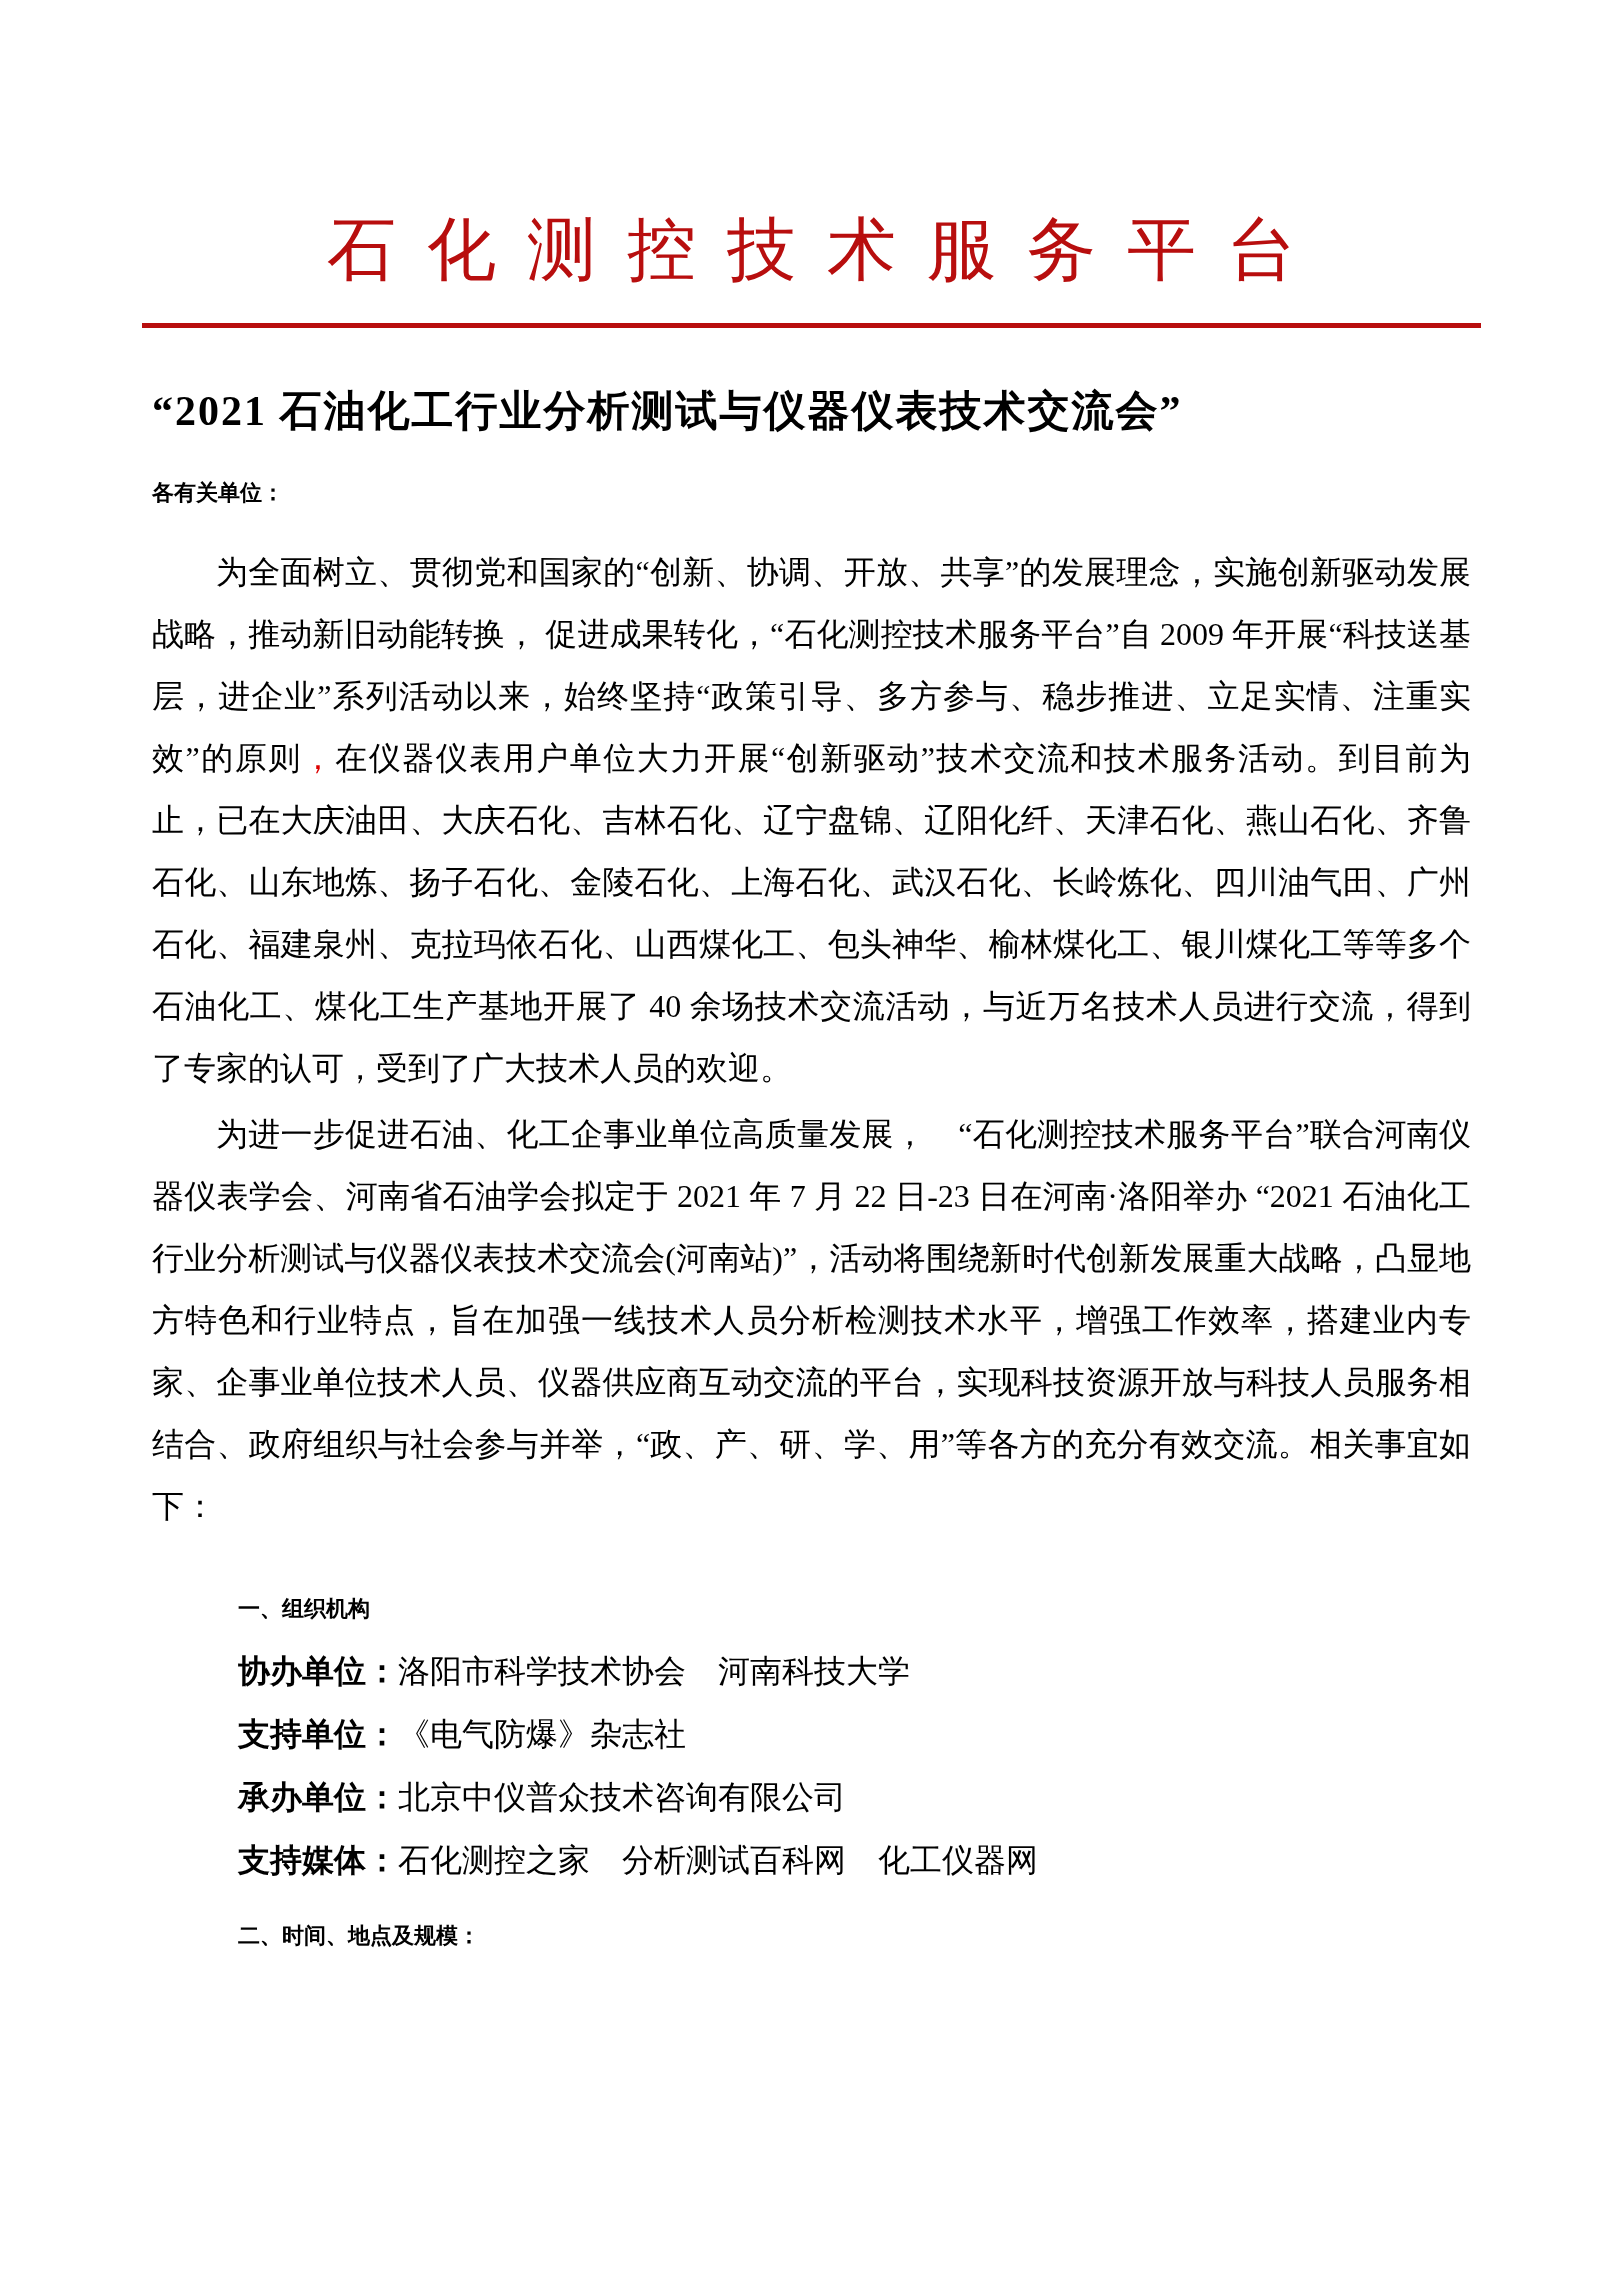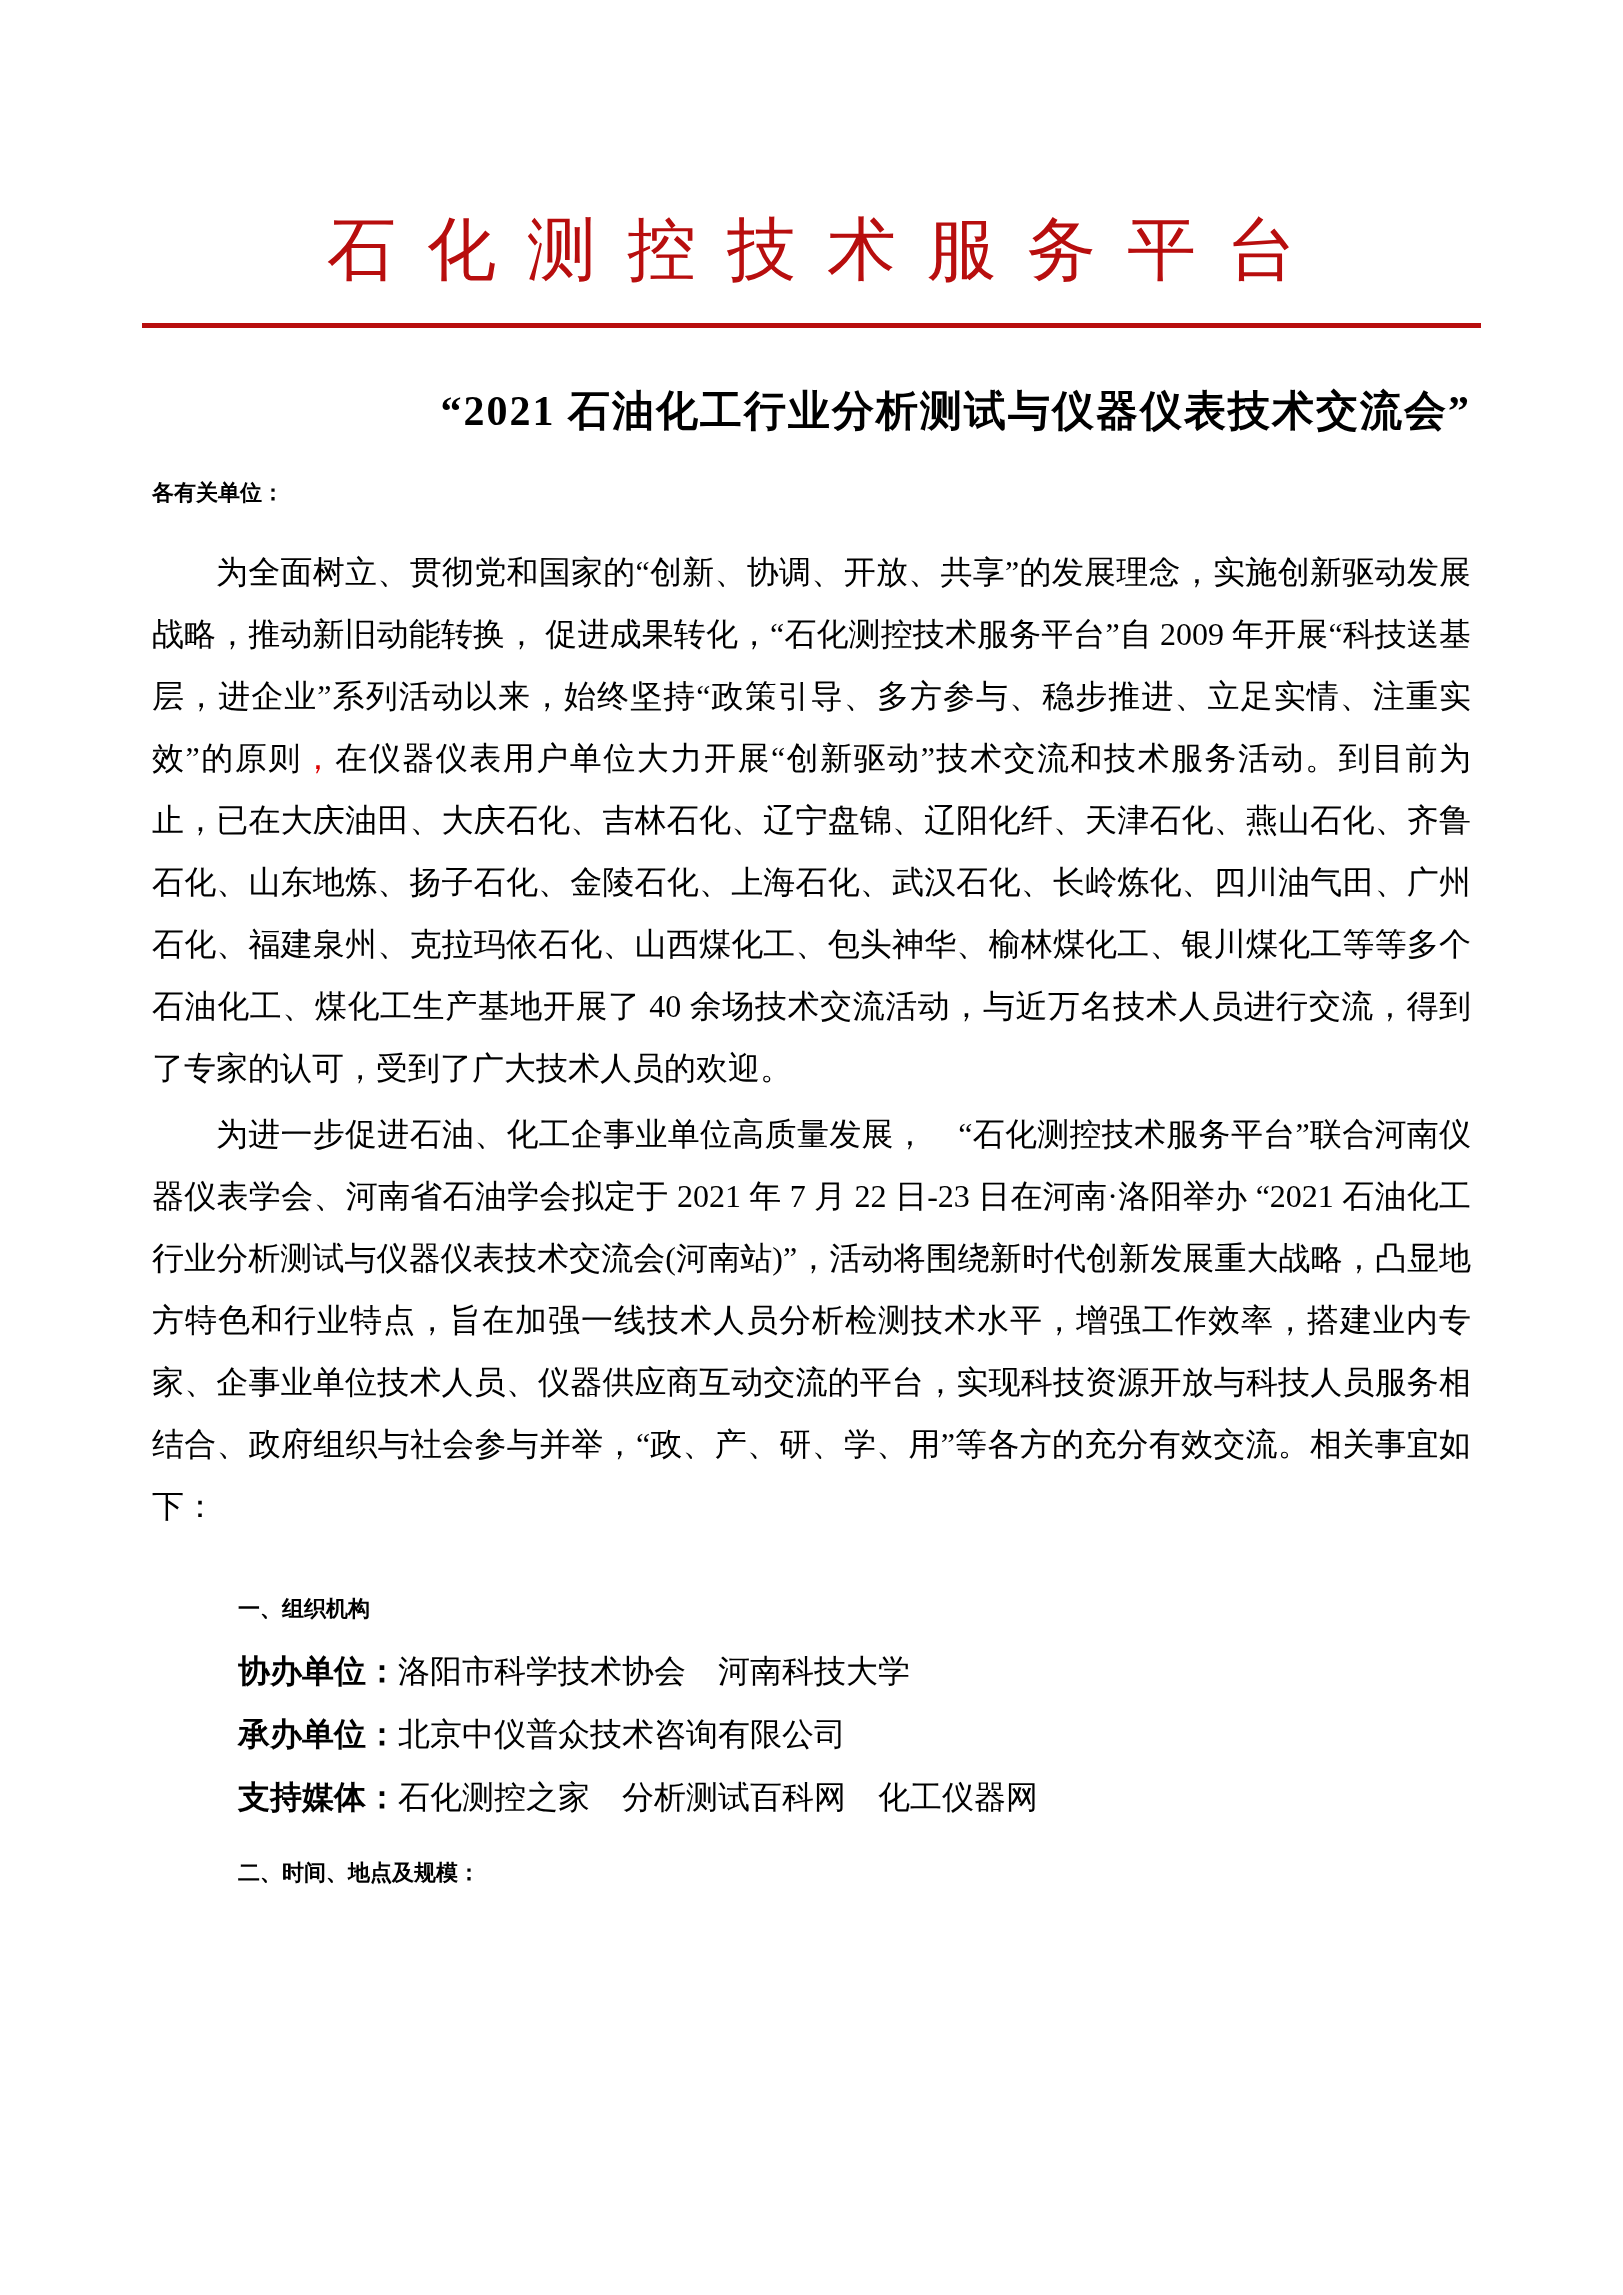--- a/index.html
+++ b/index.html
@@ -36,21 +36,21 @@
     margin-right: -31px;
   }
   .red-rule {
     height: 4.6px;
     background: var(--accent, #B80E0E);
     margin: 30px -9.8px 0 -9.8px;
   }
   
   .doc-title {
     margin-top: 41px;
-    text-align: right;
+    text-align: left;
     font-size: 42px;
     font-weight: bold;
     line-height: 84px;
     letter-spacing: 2px;
   }
   
   .salutation {
     margin-top: 9.2px;
     font-size: 22px;
     font-weight: bold;
@@ -105,20 +105,23 @@
   <p class="para p1"><span>为全面树立、贯彻党和国家的“创新、协调、开放、共享”的发展理念，实施创新驱动发展战略，推动新旧动能转换， 促进成果转化，“石化测控技术服务平台”自 2009 年开展“科技送基层，进企业”系列活动以来，始终坚持“政策引导、多方参与、稳步推进、立足实情、注重实效”的原则</span><span class="red-char">，</span><span>在仪器仪表用户单位大力开展“创新驱动”技术交流和技术服务活动。到目前为止，已在大庆油田、大庆石化、吉林石化、辽宁盘锦、辽阳化纤、天津石化、燕山石化、齐鲁石化、山东地炼、扬子石化、金陵石化、上海石化、武汉石化、长岭炼化、四川油气田、广州石化、福建泉州、克拉玛依石化、山西煤化工、包头神华、榆林煤化工、银川煤化工等等多个石油化工、煤化工生产基地开展了 40 余场技术交流活动，与近万名技术人员进行交流，得到了专家的认可，受到了广大技术人员的欢迎。</span></p>
 
   <p class="para p2">为进一步促进石油、化工企事业单位高质量发展，　“石化测控技术服务平台”联合河南仪器仪表学会、河南省石油学会拟定于 2021 年 7 月 22 日-23 日在河南·洛阳举办 “2021 石油化工行业分析测试与仪器仪表技术交流会(河南站)”，活动将围绕新时代创新发展重大战略，凸显地方特色和行业特点，旨在加强一线技术人员分析检测技术水平，增强工作效率，搭建业内专家、企事业单位技术人员、仪器供应商互动交流的平台，实现科技资源开放与科技人员服务相结合、政府组织与社会参与并举，“政、产、研、学、用”等各方的充分有效交流。相关事宜如下：</p>
 
   <div class="section-heading first">一、组织机构</div>
 
   <div class="org-row">
     <span class="org-label">协办单位：</span><span class="org-value">洛阳市科学技术协会　河南科技大学</span>
   </div>
   <div class="org-row">
+    <span class="org-label">支持单位：</span><span class="org-value">《电气防爆》杂志社</span>
+  </div>
+  <div class="org-row">
     <span class="org-label">承办单位：</span><span class="org-value">北京中仪普众技术咨询有限公司</span>
   </div>
   <div class="org-row">
     <span class="org-label">支持媒体：</span><span class="org-value">石化测控之家　分析测试百科网　化工仪器网</span>
   </div>
 
   <div class="section-heading second">二、时间、地点及规模：</div>
 
 </div>
 

